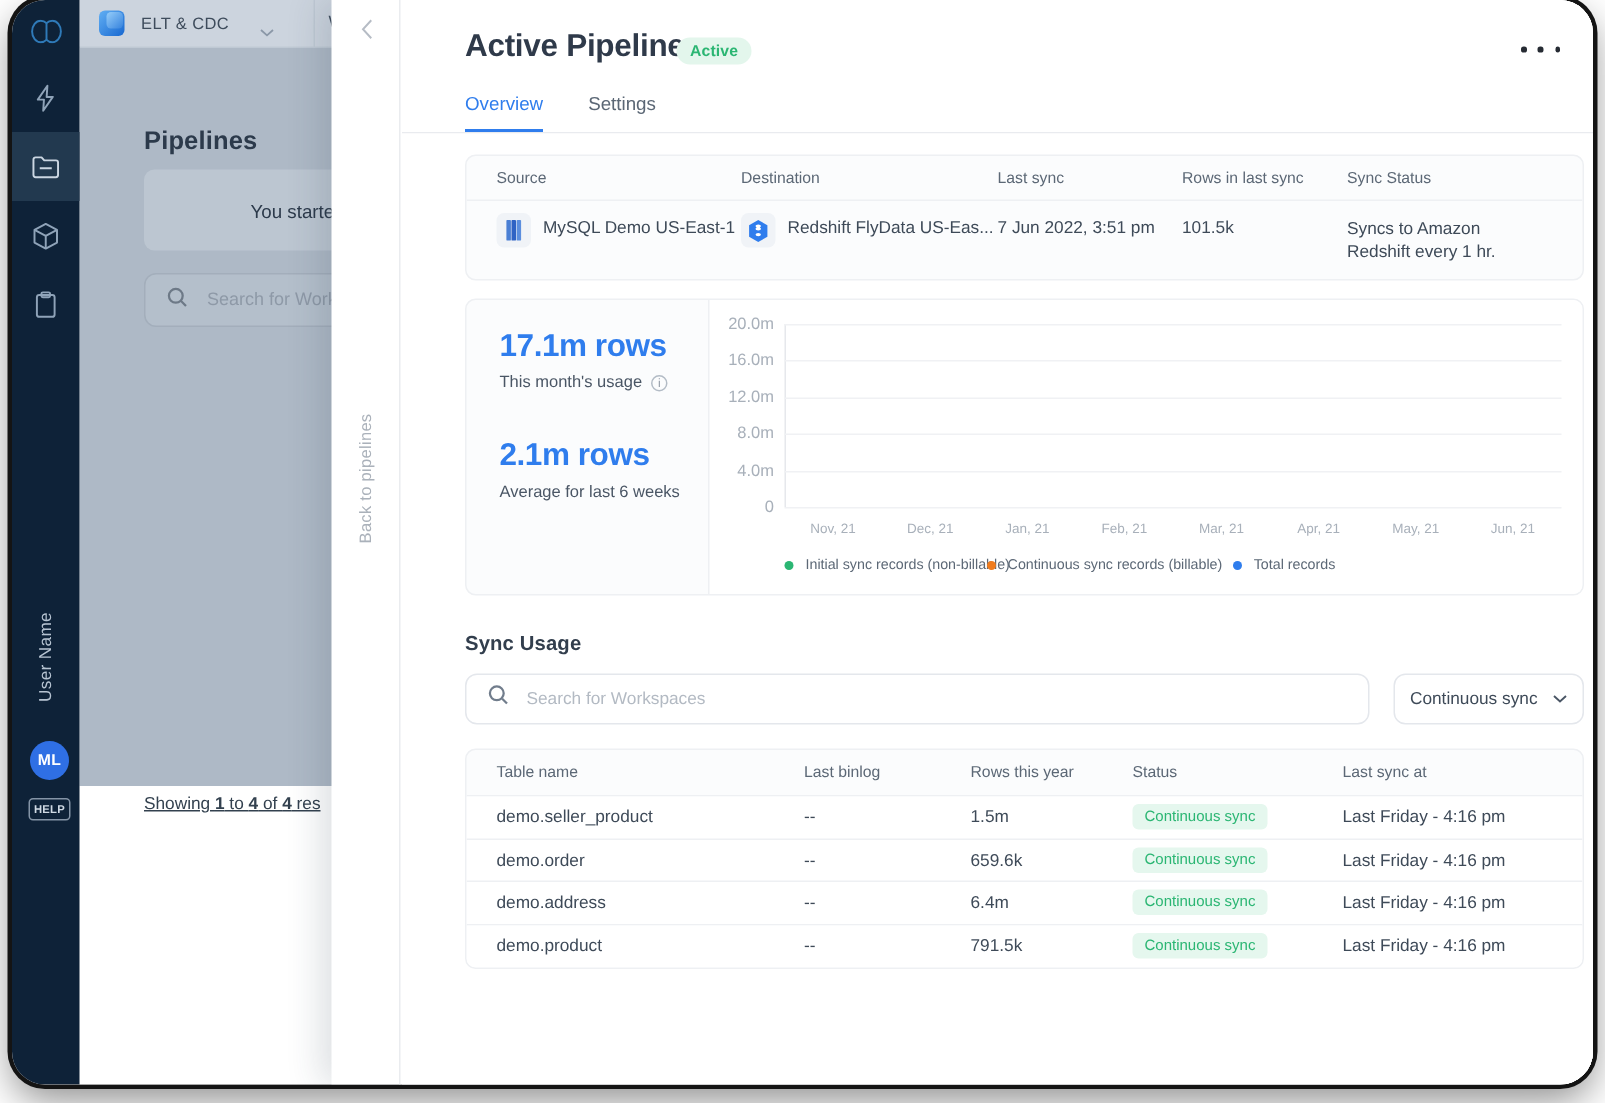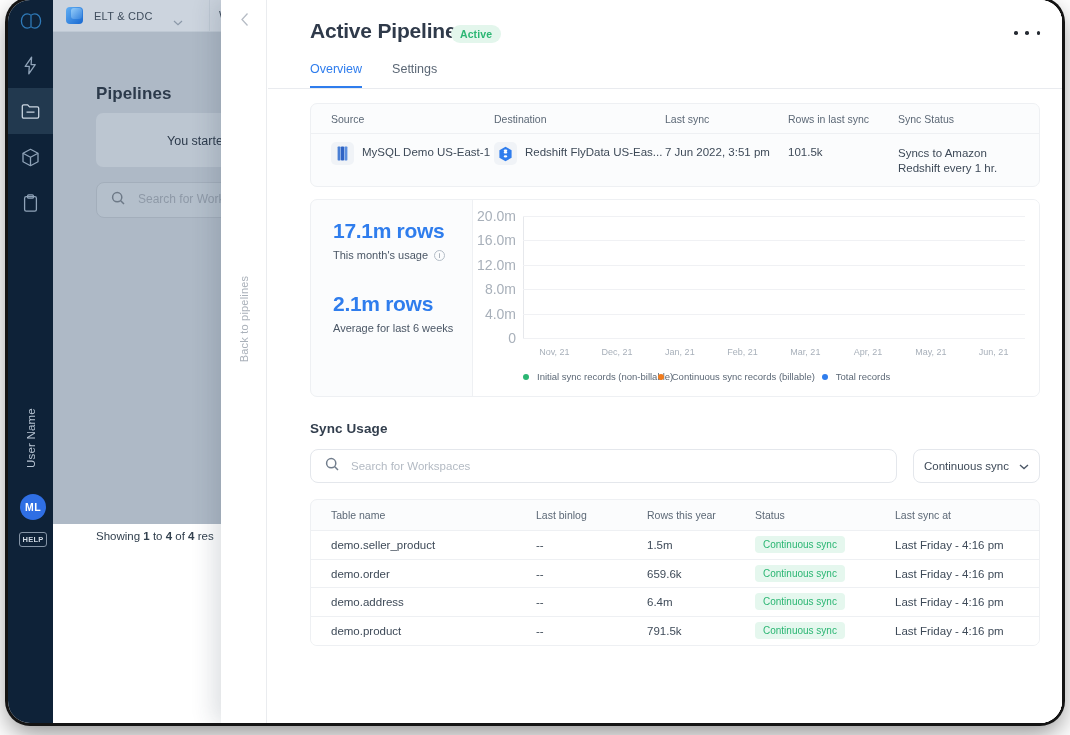--- a/index.html
+++ b/index.html
@@ -237,20 +237,21 @@
     background: #b0372e;
     margin-right: 8px;
     flex: none;
   }
   #bg-showing {
     position: absolute;
     left: 43px; top: 498px;
     font-size: 11.5px;
     color: #33414f;
     white-space: nowrap;
+    text-decoration: underline;
   }
   #bg-showing b { font-weight: bold; }
 
   
   #drawer {
     position: absolute;
     left: 213px; top: 0;
     width: 841px;
     height: 723px;
     background: #ffffff;
@@ -351,21 +352,21 @@
     font-weight: 500;
   }
 
   
   #content {
     position: absolute;
     left: 0; top: 89px;
     width: 794px;
     height: 634px;
     background: #ffffff;
-    padding: 14px 22px 0 42px;
+    padding: 14px 6px 0 42px;
   }
 
   .card {
     background: #fbfcfd;
     border: 1px solid #eef0f3;
     border-radius: 7px;
   }
 
   
   #summary-card {
@@ -454,21 +455,21 @@
     position: absolute;
     left: 0; right: 0;
     height: 1px;
     background: #f0f1f4;
   }
   .y-tick {
     position: absolute;
     right: 100%;
     margin-right: 7px;
     transform: translateY(-50%);
-    font-size: 14px;
+    font-size: 11px;
     color: #a8b0ba;
     white-space: nowrap;
   }
   #y-axis {
     position: absolute;
     left: 0; top: 0; bottom: 0;
     width: 1px;
     background: #e6e8ec;
   }
   .x-tick {

